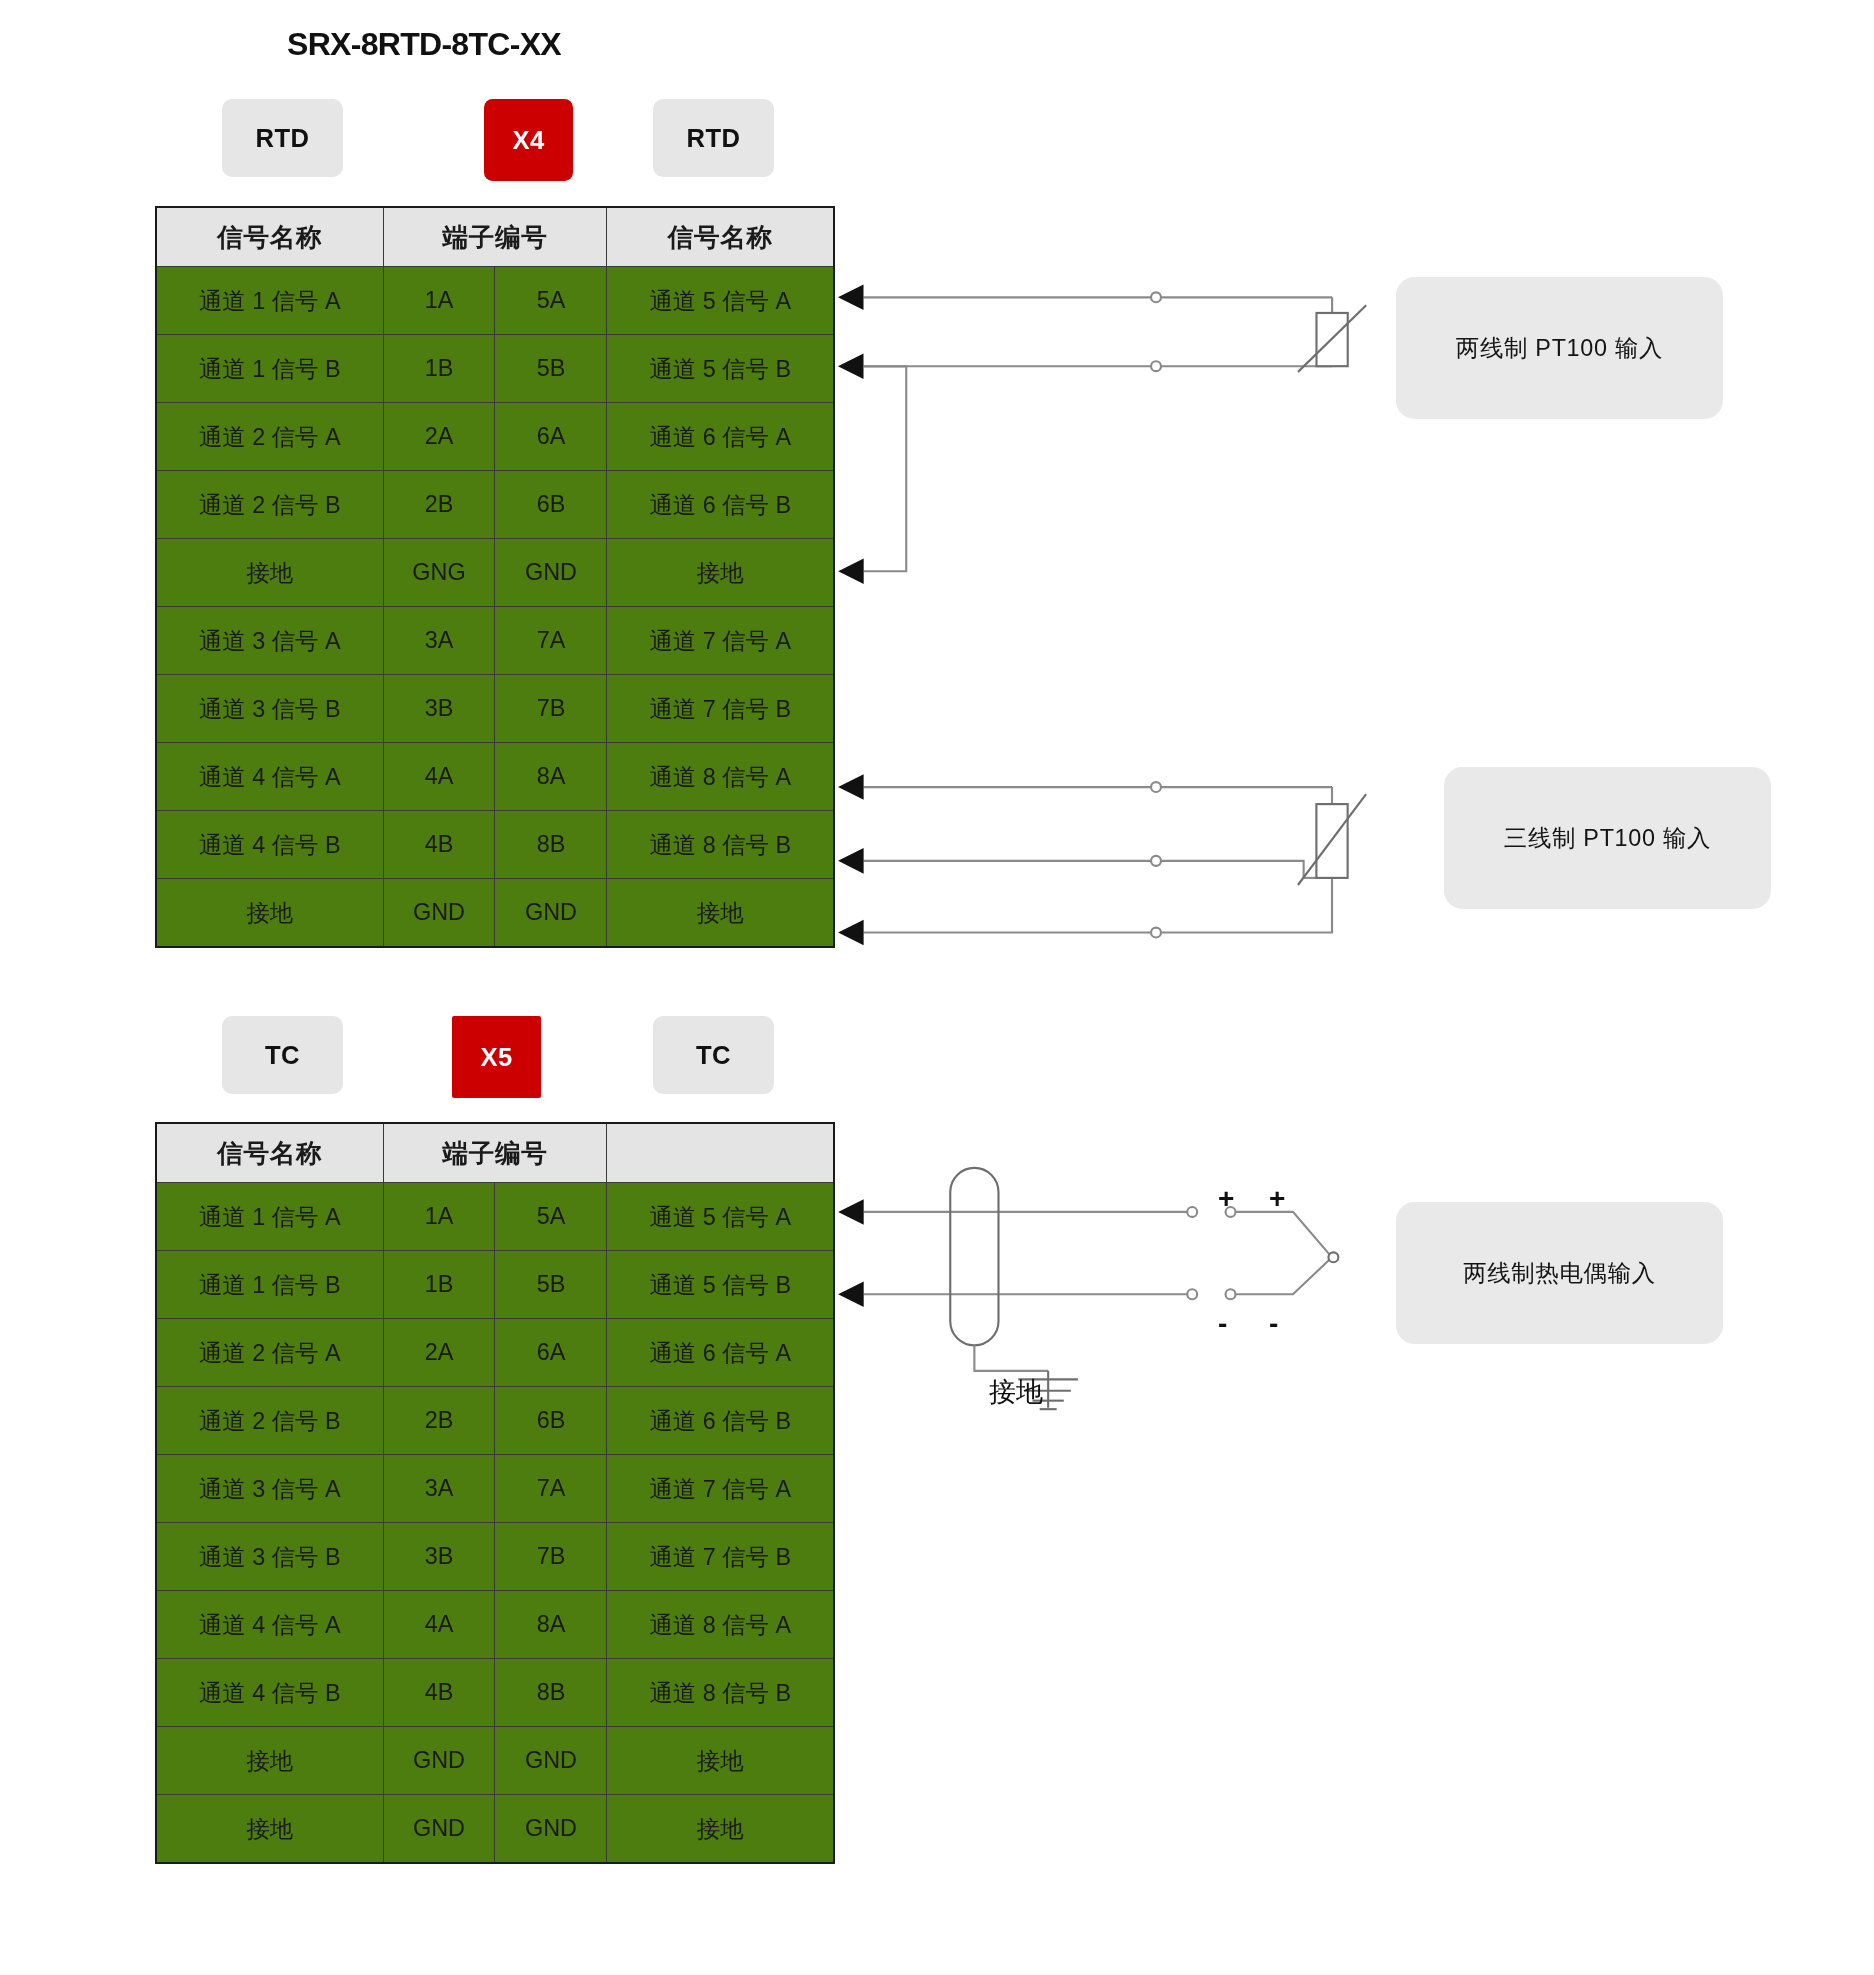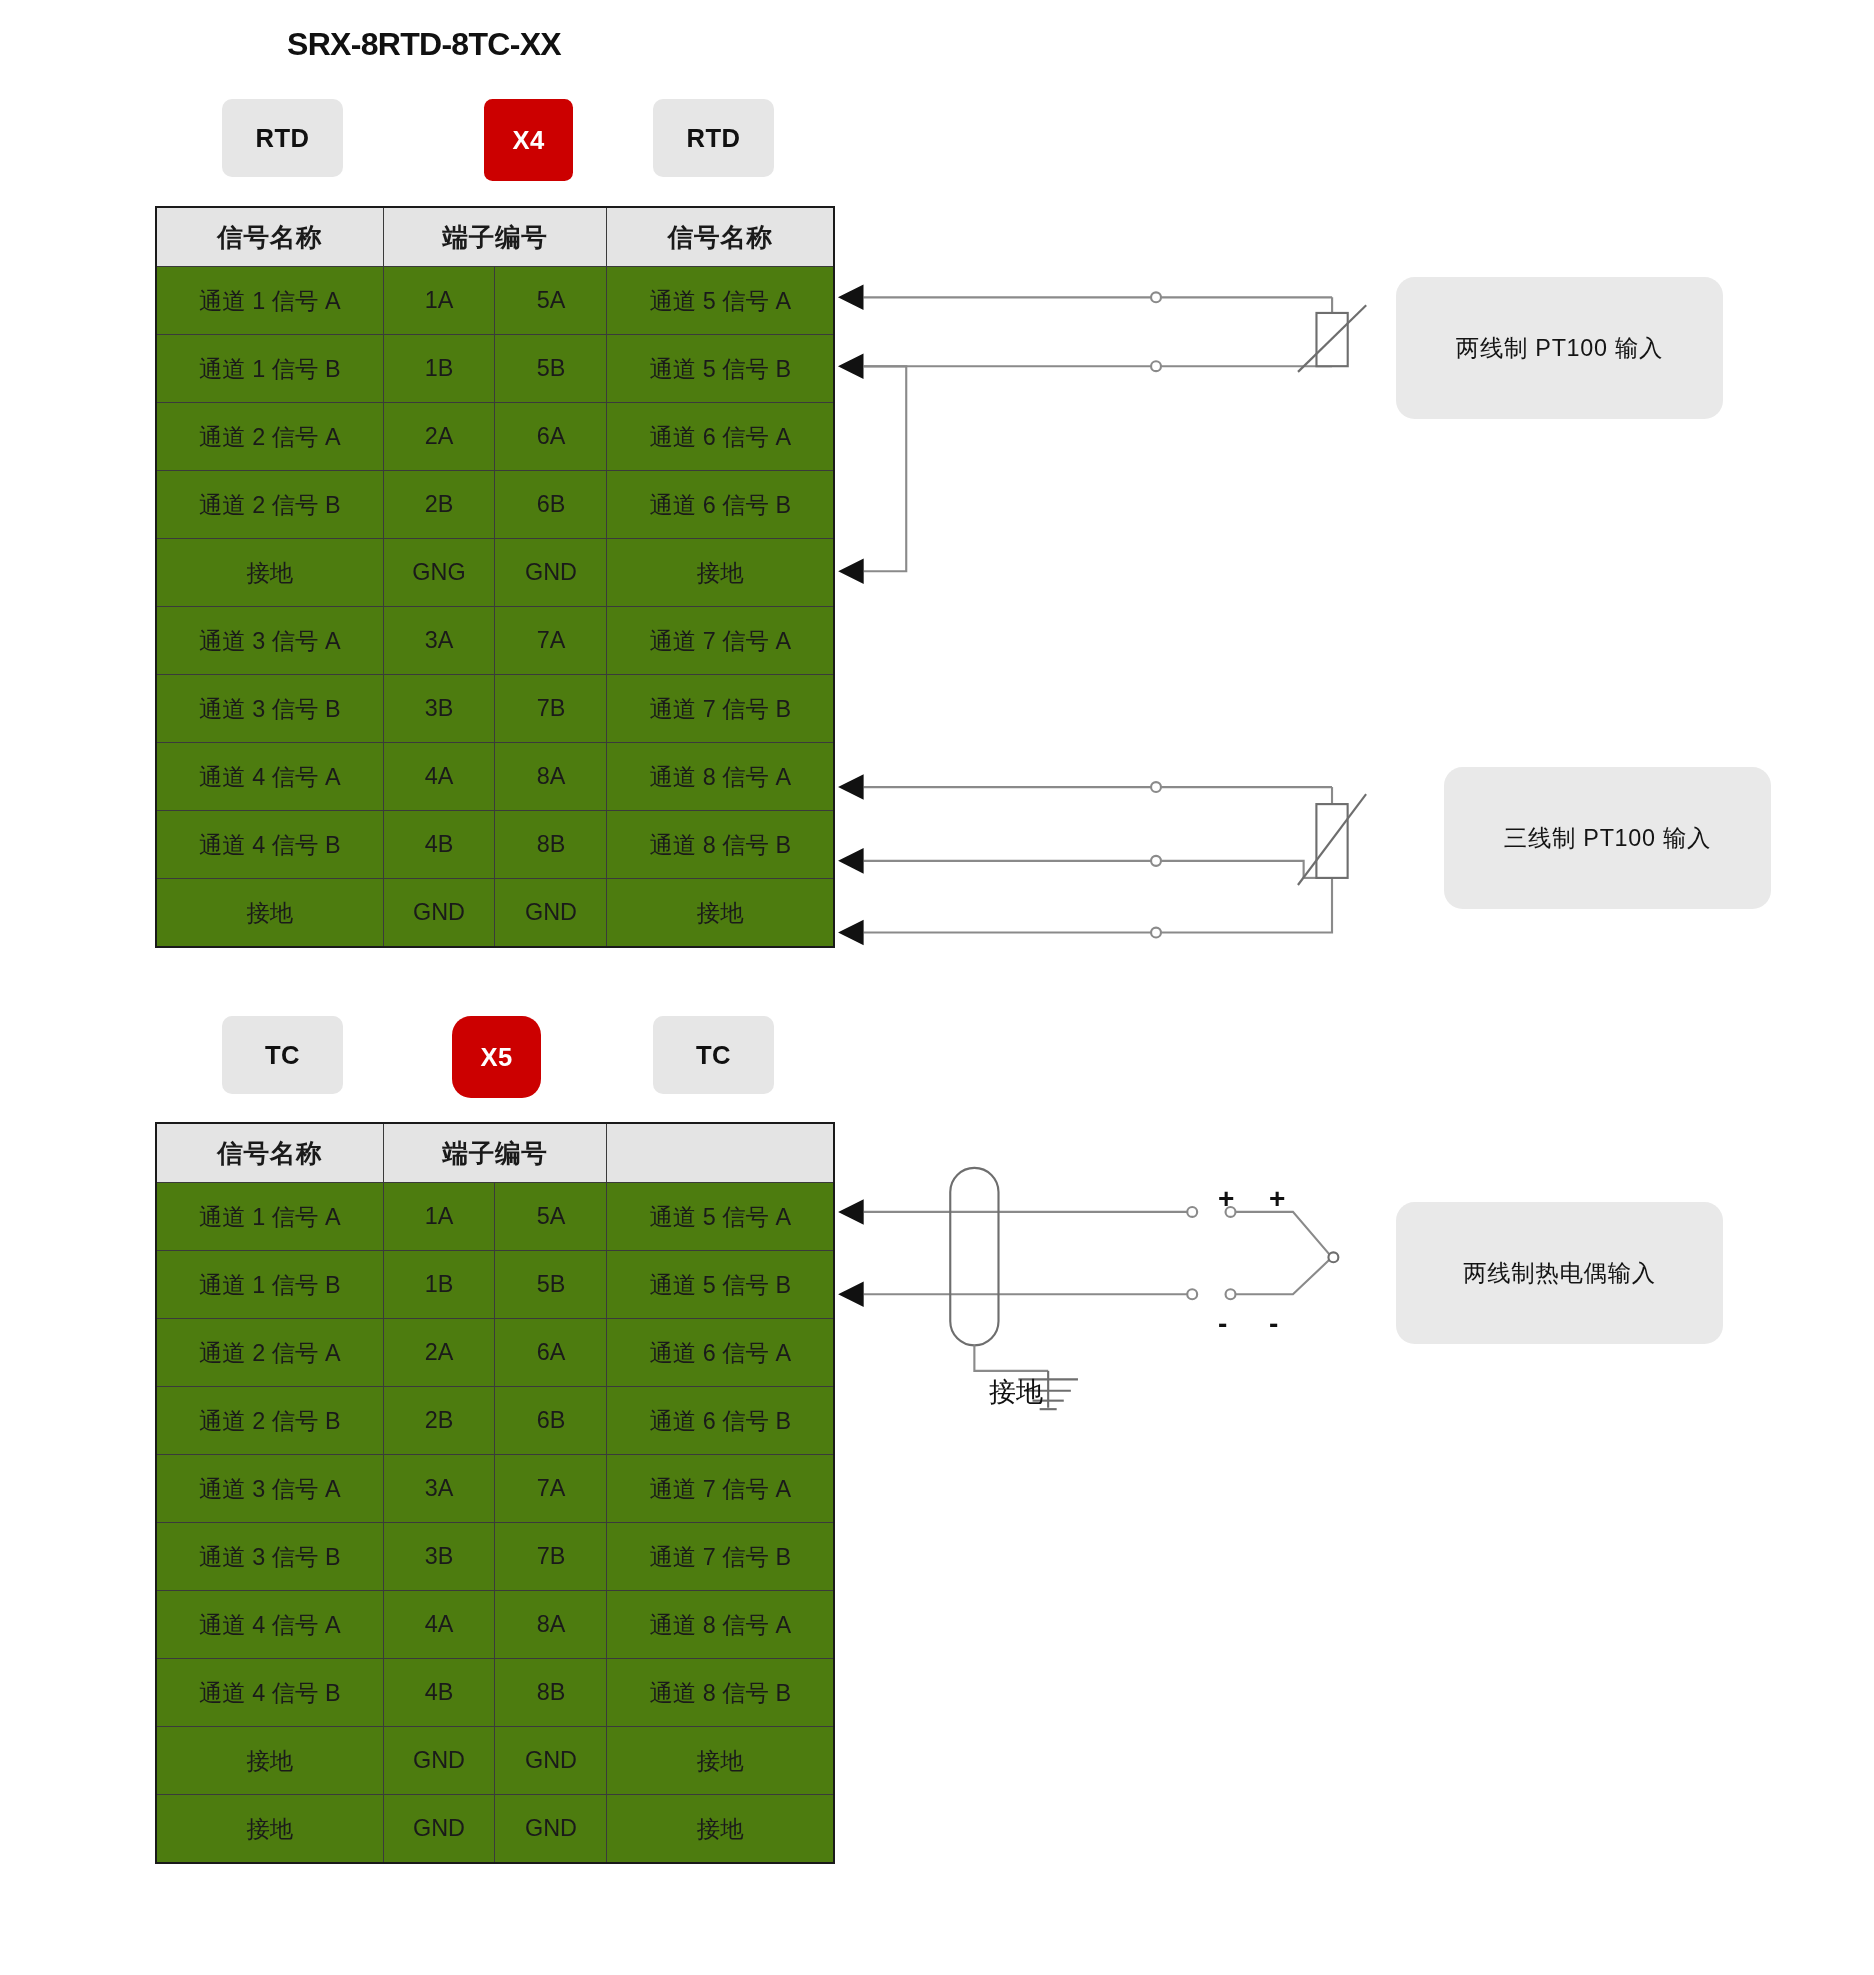--- a/index.html
+++ b/index.html
@@ -214,21 +214,21 @@
   <path d="M652 186 L748 58" stroke="#6e6e6e" stroke-width="3" fill="none"></path>
 </svg>
 
 <div class="abs info-pill" style="left:1444px;top:767px;width:327px;height:142px;">
   <span><span>三线制 </span><b>PT100</b><span> 输入</span></span>
 </div>
 
 <div class="abs badge badge-grey" style="left:222px;top:1016px;width:121px;height:78px;font-size:25.6px;">
   <span>TC</span>
 </div>
-<div class="abs badge badge-red" style="left:452px;top:1016px;width:89px;height:82px;font-size:25.6px;background:#CC0000;border-radius:19px;text-align:right;">
+<div class="abs badge badge-red" style="left:452px;top:1016px;width:89px;height:82px;font-size:25.6px;background:#CC0000;border-radius:2px;text-align:right;">
   <span>X5</span>
 </div>
 <div class="abs badge badge-grey" style="left:653px;top:1016px;width:121px;height:78px;font-size:25.6px;">
   <span>TC</span>
 </div>
 
 <table class="wire-table abs" style="left:155px;top:1122px;width:680px;">
   <colgroup>
     <col class="col-sig">
       <col class="col-term">

